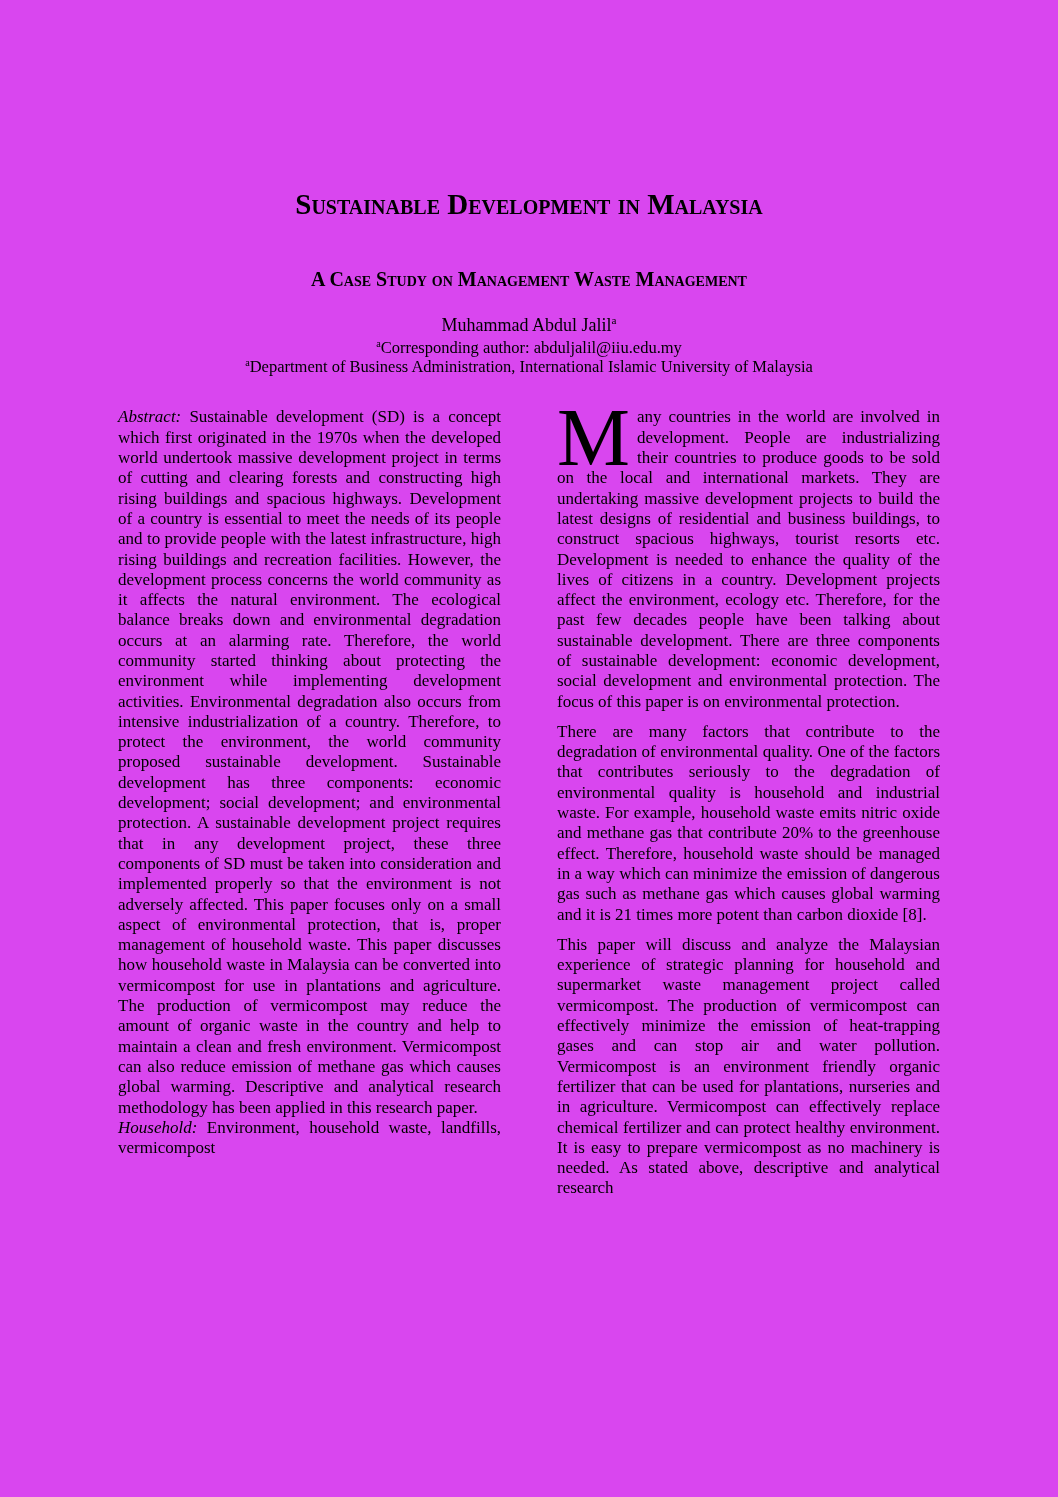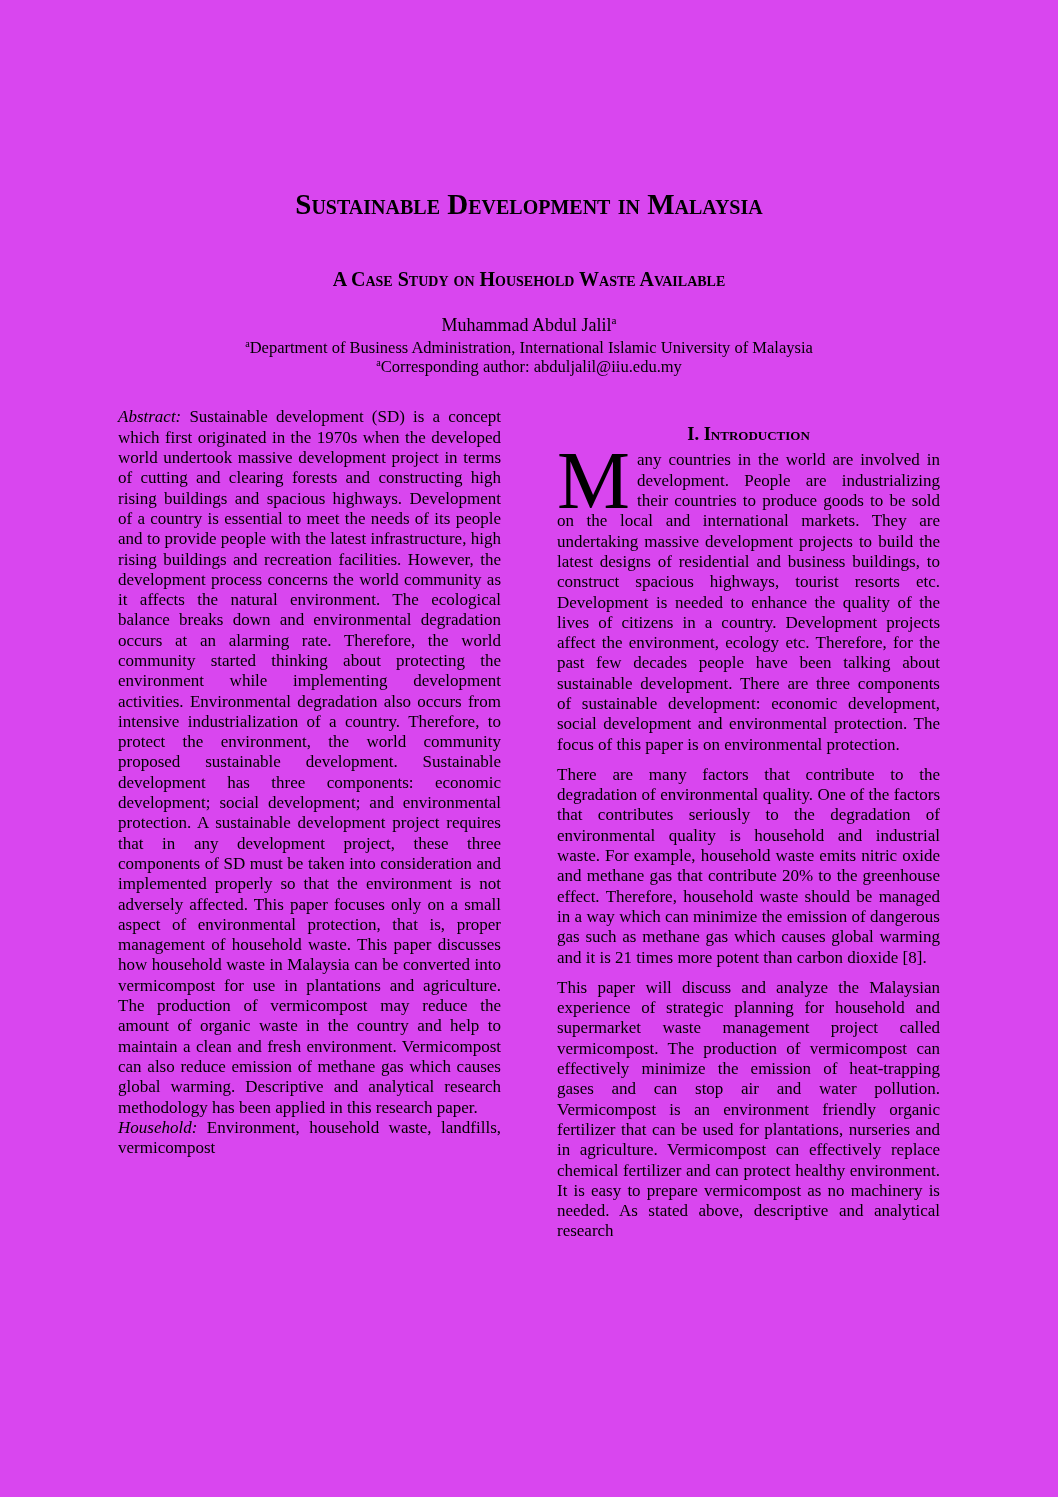--- a/index.html
+++ b/index.html
@@ -69,40 +69,39 @@
     margin: 2px 7px 0 0;
   }
 </style>
 </head>
 <body>
 
 <div class="page">
 
   <header>
     <h1 class="title">Sustainable Development in Malaysia</h1>
-    <div class="subtitle">A Case Study on Household Waste Available</div>
+    <div class="subtitle">A Case Study on Management Waste Management</div>
 
     <div class="author-line"><span>Muhammad Abdul Jalil</span><sup>a</sup></div>
 
     <div class="affil-block">
+      <div><sup>a</sup><span>Corresponding author: abduljalil@iiu.edu.my</span></div>
       <div><sup>a</sup><span>Department of Business Administration, International Islamic University of Malaysia</span></div>
-      <div><sup>a</sup><span>Corresponding author: abduljalil@iiu.edu.my</span></div>
     </div>
 
   </header>
 
   <main>
 
     <div class="col">
       <p><span class="lead-label">Abstract:</span> <span>Sustainable development (SD) is a concept which first originated in the 1970s when the developed world undertook massive development project in terms of cutting and clearing forests and constructing high rising buildings and spacious highways. Development of a country is essential to meet the needs of its people and to provide people with the latest infrastructure, high rising buildings and recreation facilities. However, the development process concerns the world community as it affects the natural environment. The ecological balance breaks down and environmental degradation occurs at an alarming rate. Therefore, the world community started thinking about protecting the environment while implementing development activities. Environmental degradation also occurs from intensive industrialization of a country. Therefore, to protect the environment, the world community proposed sustainable development. Sustainable development has three components: economic development; social development; and environmental protection. A sustainable development project requires that in any development project, these three components of SD must be taken into consideration and implemented properly so that the environment is not adversely affected. This paper focuses only on a small aspect of environmental protection, that is, proper management of household waste. This paper discusses how household waste in Malaysia can be converted into vermicompost for use in plantations and agriculture. The production of vermicompost may reduce the amount of organic waste in the country and help to maintain a clean and fresh environment. Vermicompost can also reduce emission of methane gas which causes global warming. Descriptive and analytical research methodology has been applied in this research paper.</span></p>
       <p class="keywords-para"><span class="lead-label">Household:</span> <span>Environment, household waste, landfills, vermicompost</span></p>
     </div>
 
     <div class="col intro">
-      <div class="intro-heading">I. Introduction</div>
       <p class="intro-para"><span class="dropcap">M</span><span>any countries in the world are involved in development. People are industrializing their countries to produce goods to be sold on the local and international markets. They are undertaking massive development projects to build the latest designs of residential and business buildings, to construct spacious highways, tourist resorts etc. Development is needed to enhance the quality of the lives of citizens in a country. Development projects affect the environment, ecology etc. Therefore, for the past few decades people have been talking about sustainable development. There are three components of sustainable development: economic development, social development and environmental protection. The focus of this paper is on environmental protection.</span></p>
       <p class="intro-para">There are many factors that contribute to the degradation of environmental quality. One of the factors that contributes seriously to the degradation of environmental quality is household and industrial waste. For example, household waste emits nitric oxide and methane gas that contribute 20% to the greenhouse effect. Therefore, household waste should be managed in a way which can minimize the emission of dangerous gas such as methane gas which causes global warming and it is 21 times more potent than carbon dioxide [8].</p>
       <p class="intro-para">This paper will discuss and analyze the Malaysian experience of strategic planning for household and supermarket waste management project called vermicompost. The production of vermicompost can effectively minimize the emission of heat-trapping gases and can stop air and water pollution. Vermicompost is an environment friendly organic fertilizer that can be used for plantations, nurseries and in agriculture. Vermicompost can effectively replace chemical fertilizer and can protect healthy environment. It is easy to prepare vermicompost as no machinery is needed. As stated above, descriptive and analytical research</p>
     </div>
 
   </main>
 
 </div>
 
 </body></html>

